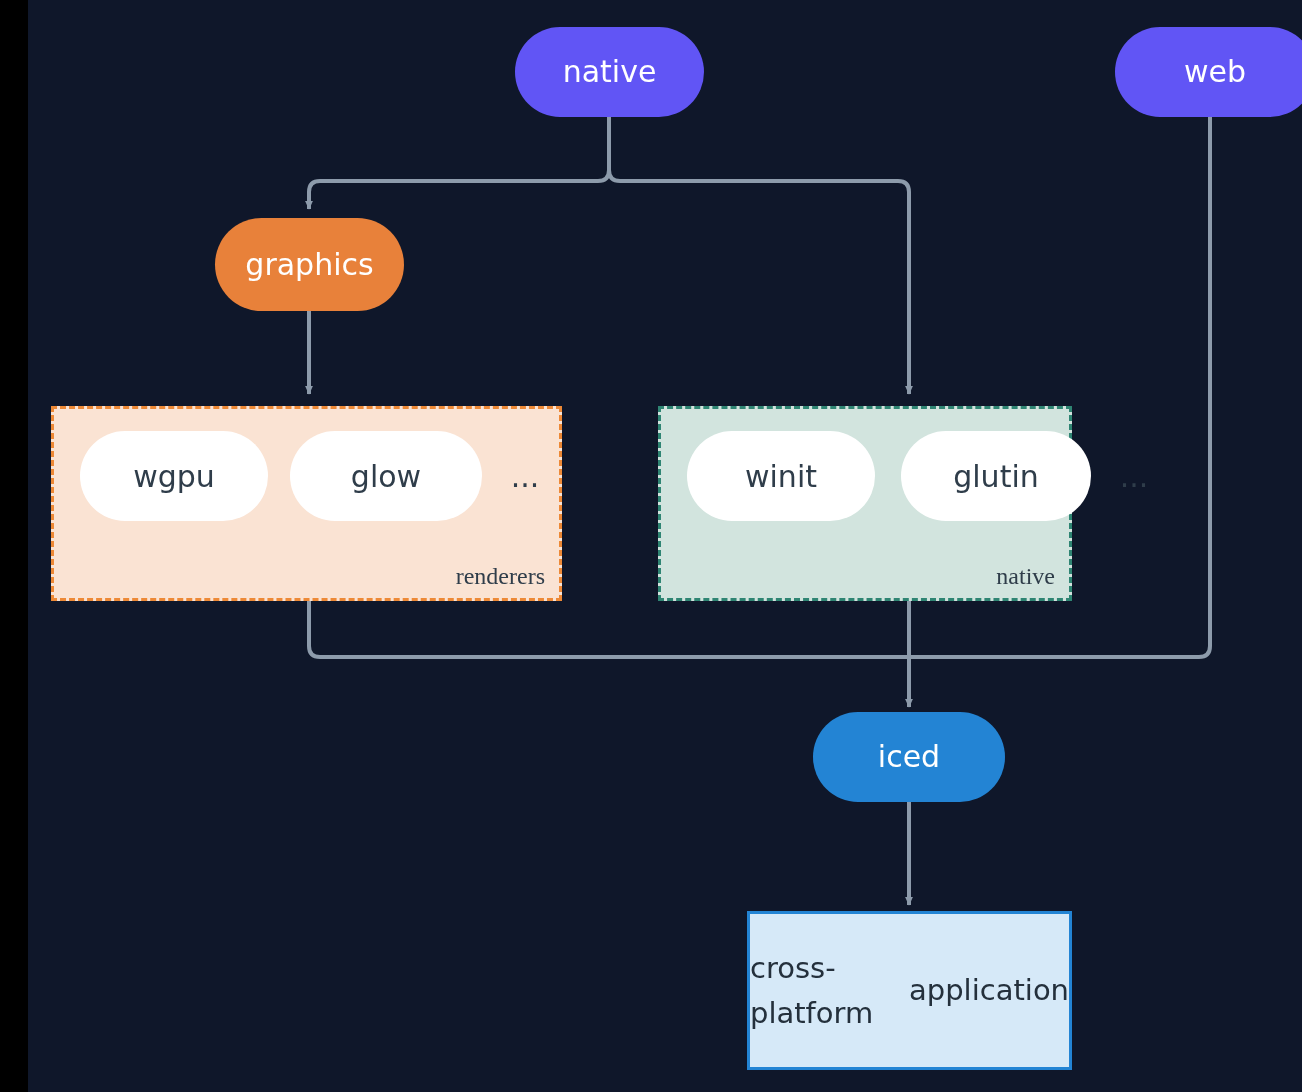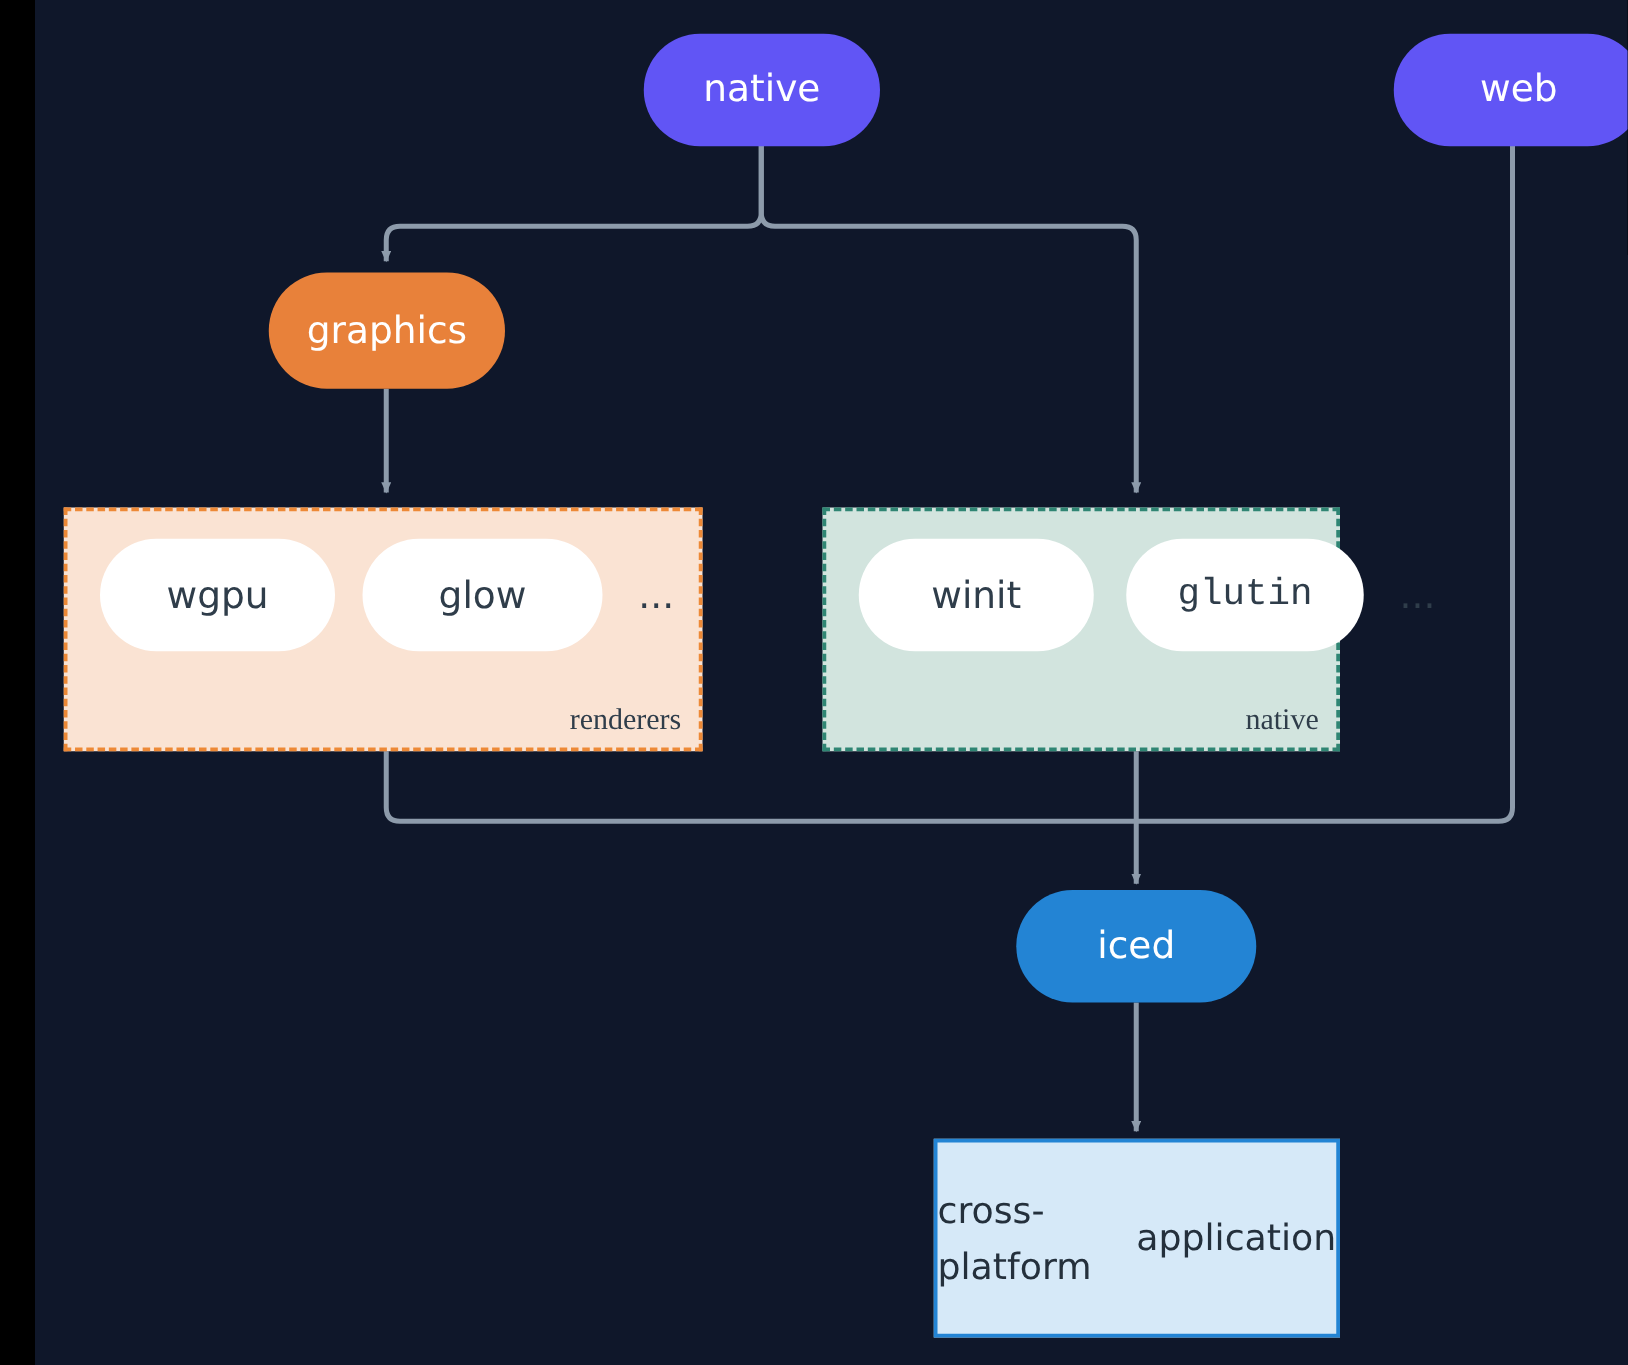--- a/index.html
+++ b/index.html
@@ -155,21 +155,21 @@
       <span>glow</span>
     </div>
     <div class="ellipsis" style="left:448px; top:22px; width:46px; height:90px;">...</div>
     <div class="group-label">renderers</div>
   </div>
 
   <div class="group-box group-shells" style="left:630px; top:406px; width:414px; height:195px;">
     <div class="item-pill" style="left:26px; top:22px; width:188px; height:90px;">
       <span>winit</span>
     </div>
-    <div class="item-pill" style="left:240px; top:22px; width:190px; height:90px;font-family:Liberation Mono, monospace;">
+    <div class="item-pill" style="left:240px; top:22px; width:190px; height:90px;">
       <span>glutin</span>
     </div>
     <div class="ellipsis" style="left:450px; top:22px; width:46px; height:90px;">...</div>
     <div class="group-label">native</div>
   </div>
 
   <div class="node pill iced-pill" style="left:785px; top:712px; width:192px; height:90px;">
     <span>iced</span>
   </div>
 

